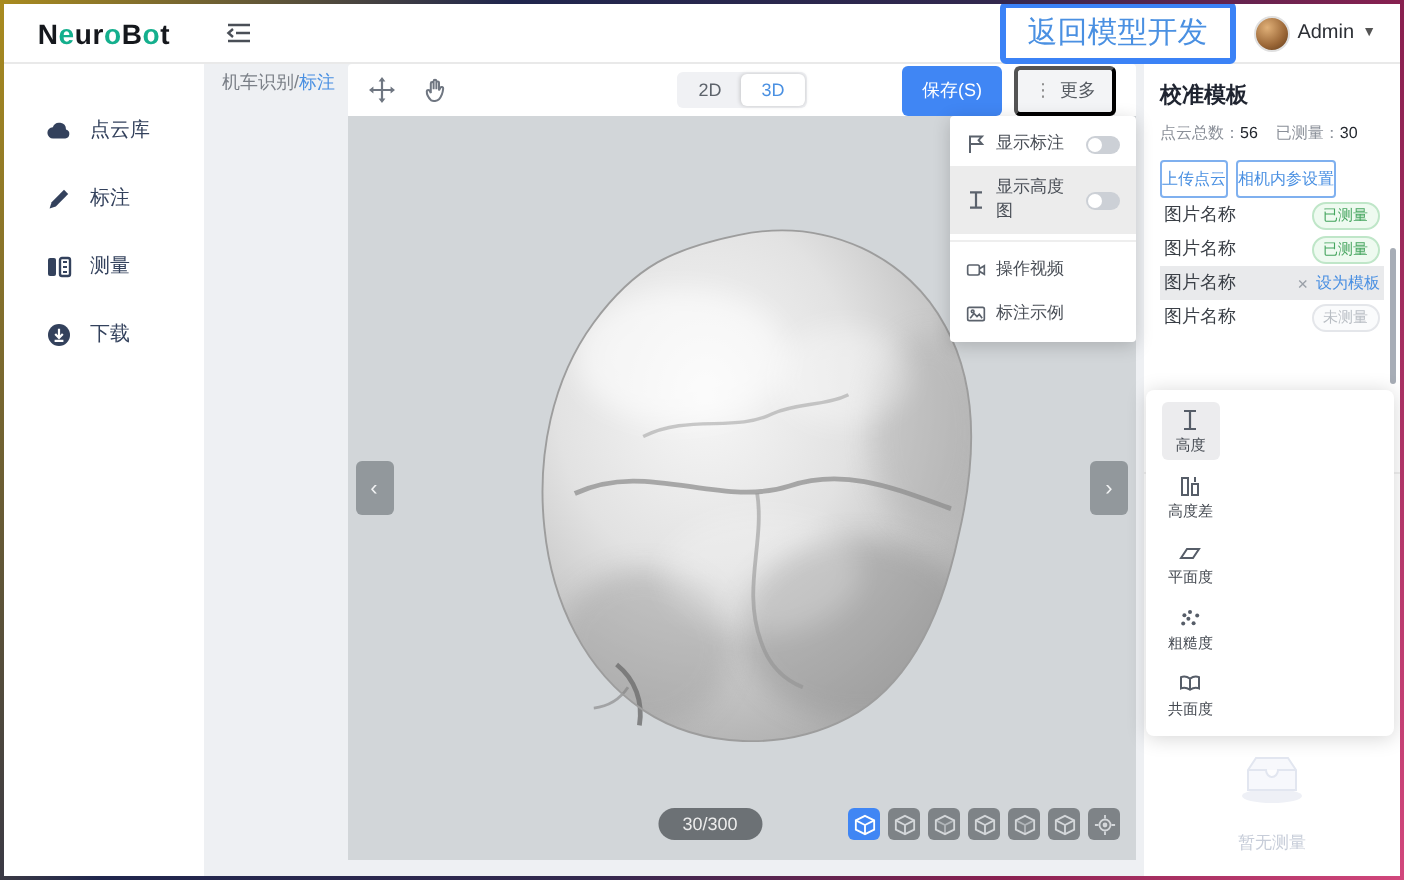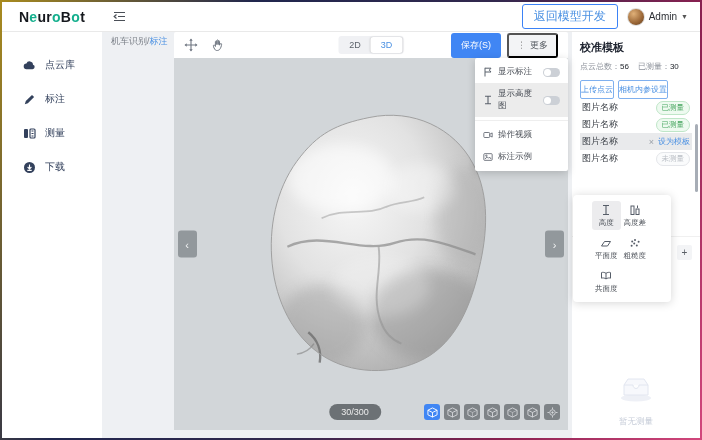--- a/index.html
+++ b/index.html
@@ -9,21 +9,21 @@
     border:2px solid transparent;
     border-image: linear-gradient(115deg,#a98b1f,#20264d 28%,#32284e 55%,#8a2050 78%,#d2477c) 1;
     background:#eef0f3; }
 
   
   .header { height:30px; background:#fff; display:flex; align-items:center; border-bottom:1px solid #e9e9e9; }
   .logo { width:100px; text-align:center; font-weight:bold; font-size:14px; color:#15181d; letter-spacing:.3px; }
   .logo .t { color:#14af8d; }
   .collapse { margin-left:11px; color:#4a4f57; display:flex; cursor:pointer; }
   .header-right { margin-left:auto; display:flex; align-items:center; gap:9px; padding-right:12px; }
-  .back-btn { font-size:12px; color:#4a90e2; border:1px solid #3b82f6; border-radius:3px; padding:3px 11px; background:#fff; cursor:pointer; }
+  .back-btn { font-size:15px; color:#4a90e2; border:3px solid #3b82f6; border-radius:3px; padding:3px 11px; background:#fff; cursor:pointer; }
   .user-wrap { display:flex; align-items:center; gap:4px; cursor:pointer; }
   .avatar { width:18px; height:18px; border-radius:50%; border:1px solid #e0e0e0;
     background: radial-gradient(circle at 35% 30%, #e0b078, #9a6636 60%, #5d3a1c); }
   .user { font-size:10px; color:#2c2f35; }
   .caret { font-size:7px; color:#555; }
 
   
   .app-body { display:flex; height:406px; }
 
   
@@ -90,22 +90,22 @@
   .tag.blue  { color:#4a90e2; border:1px solid #bad5f3; background:#f4f9ff; }
   .tag.green { color:#46a55f; border:1px solid #bfe6c8; background:#eefaf0; }
   .tag.gray  { color:#b9bec4; border:1px solid #e4e6ea; background:#fafbfc; }
   .img-row { display:flex; align-items:center; padding:0 2px; font-size:9px; color:#3a3f46; height:17px; cursor:pointer; }
   .img-row .tag { margin-left:auto; }
   .img-row.sel { background:#e9eaec; }
   .row-close { color:#9aa0a8; font-size:9px; margin-left:auto; margin-right:4px; cursor:pointer; }
   .row-action { color:#4a90e2; font-size:8px; cursor:pointer; white-space:nowrap; }
   .scroll-thumb { position:absolute; right:2px; top:92px; width:3px; height:68px; border-radius:2px; background:#a7adb6; cursor:pointer; }
 
-  .palette { position:absolute; left:1px; top:163px; width:98px; background:#fff; border-radius:4px;
-    box-shadow:0 1px 10px rgba(0,0,0,.17); padding:6px 19px; display:flex; flex-wrap:wrap; row-gap:4px; z-index:6; }
+  .palette { position:absolute; left:1px; top:163px; width:124px; background:#fff; border-radius:4px;
+    box-shadow:0 1px 10px rgba(0,0,0,.17); padding:6px 8px; display:flex; flex-wrap:wrap; row-gap:4px; z-index:6;flex-direction:column; }
   .tool { width:28.5px; display:flex; flex-direction:column; align-items:center; gap:2px; padding:3px 0 2px; border-radius:3px; color:#565d68; cursor:pointer; }
   .tool.sel { background:#ececee; }
   .tool-label { font-size:7.5px; color:#454a52; white-space:nowrap; }
 
   .measure { margin:69px -8px 0; border-top:1px solid #f0f0f0; padding:8px 8px 0;
     display:flex; align-items:center; justify-content:space-between; }
   .measure-title { font-size:9.5px; color:#2a2e35; }
   .add-btn { width:15px; height:15px; background:#f3f4f6; border-radius:2px; color:#5a5f66; font-size:10px;
     display:flex; align-items:center; justify-content:center; cursor:pointer; }
 

